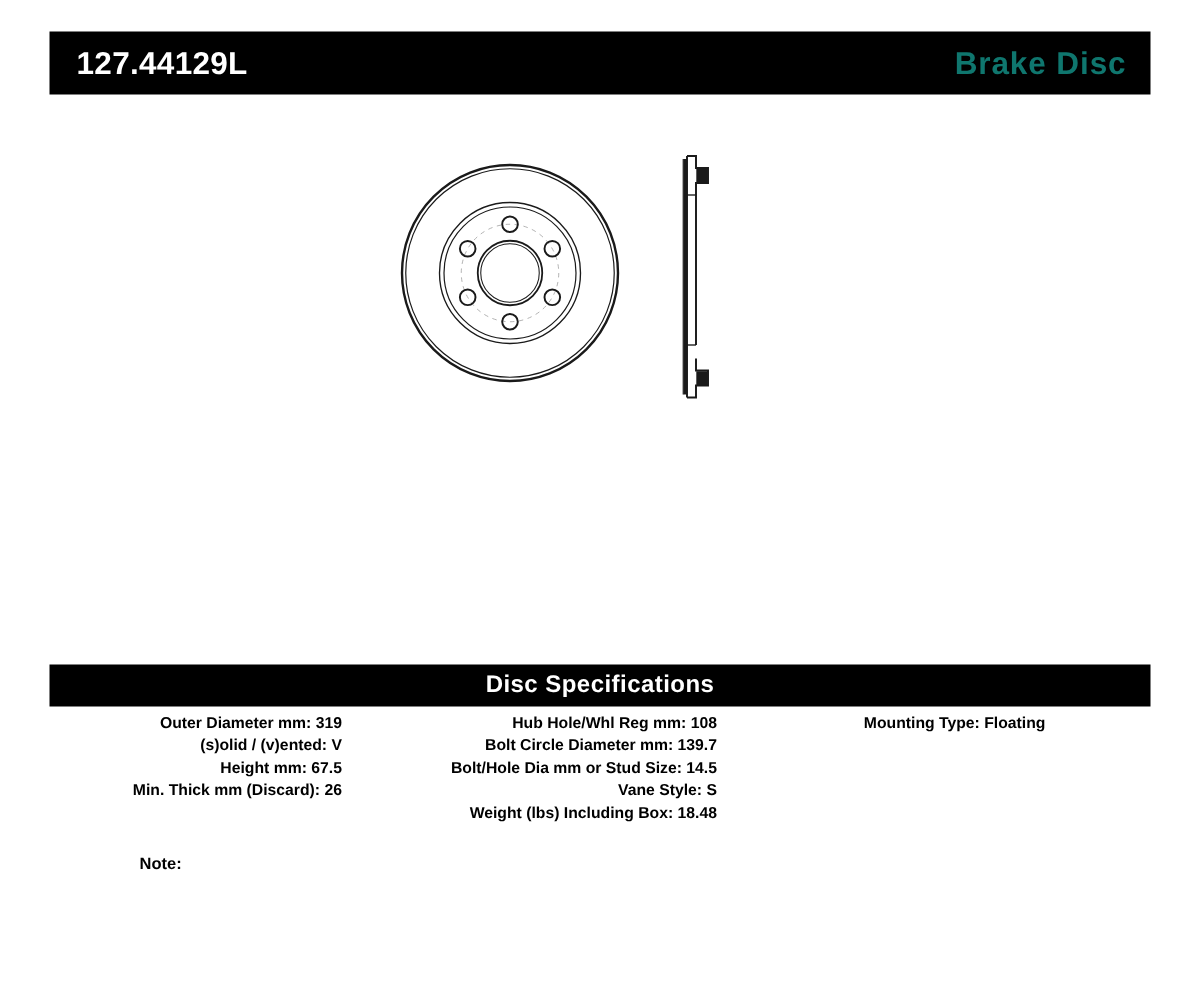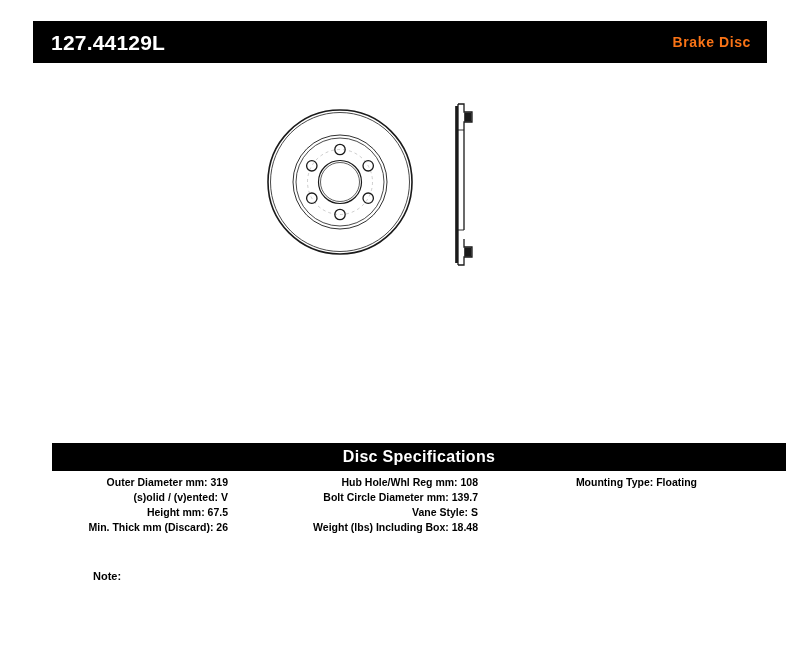--- a/index.html
+++ b/index.html
@@ -38,22 +38,22 @@
     padding: 0 16px 0 18px;
   }
   .header-part {
     color: #ffffff;
     font-size: 21px;
     font-weight: bold;
     letter-spacing: 0.2px;
     line-height: 1;
   }
   .header-title {
-    color: #f97316;
-    font-size: 14px;
+    color: #0f766e;
+    font-size: 21px;
     font-weight: bold;
     letter-spacing: 0.6px;
     line-height: 1;
   }
 
   
   .drawing {
     position: absolute;
     left: 250px;
     top: 90px;
@@ -65,21 +65,20 @@
   .spec-bar {
     position: absolute;
     left: 33px;
     top: 443px;
     width: 734px;
     height: 28px;
     background: #000000;
     display: flex;
     align-items: center;
     justify-content: center;
-    margin-left: 19px;
   }
   .spec-bar-title {
     color: #ffffff;
     font-size: 16px;
     font-weight: bold;
     letter-spacing: 0.3px;
   }
 
   
   .specs {
@@ -186,20 +185,21 @@
   <div class="specs">
     <div class="col col-left">
       <div class="spec-line">Outer Diameter mm: 319</div>
       <div class="spec-line">(s)olid / (v)ented: V</div>
       <div class="spec-line">Height mm: 67.5</div>
       <div class="spec-line">Min. Thick mm (Discard): 26</div>
     </div>
     <div class="col col-mid">
       <div class="spec-line">Hub Hole/Whl Reg mm: 108</div>
       <div class="spec-line">Bolt Circle Diameter mm: 139.7</div>
+      <div class="spec-line">Bolt/Hole Dia mm or Stud Size: 14.5</div>
       <div class="spec-line">Vane Style: S</div>
       <div class="spec-line">Weight (lbs) Including Box: 18.48</div>
     </div>
     <div class="col col-right">
       <div class="spec-line">Mounting Type: Floating</div>
     </div>
   </div>
 
   <div class="note">Note:</div>
 

